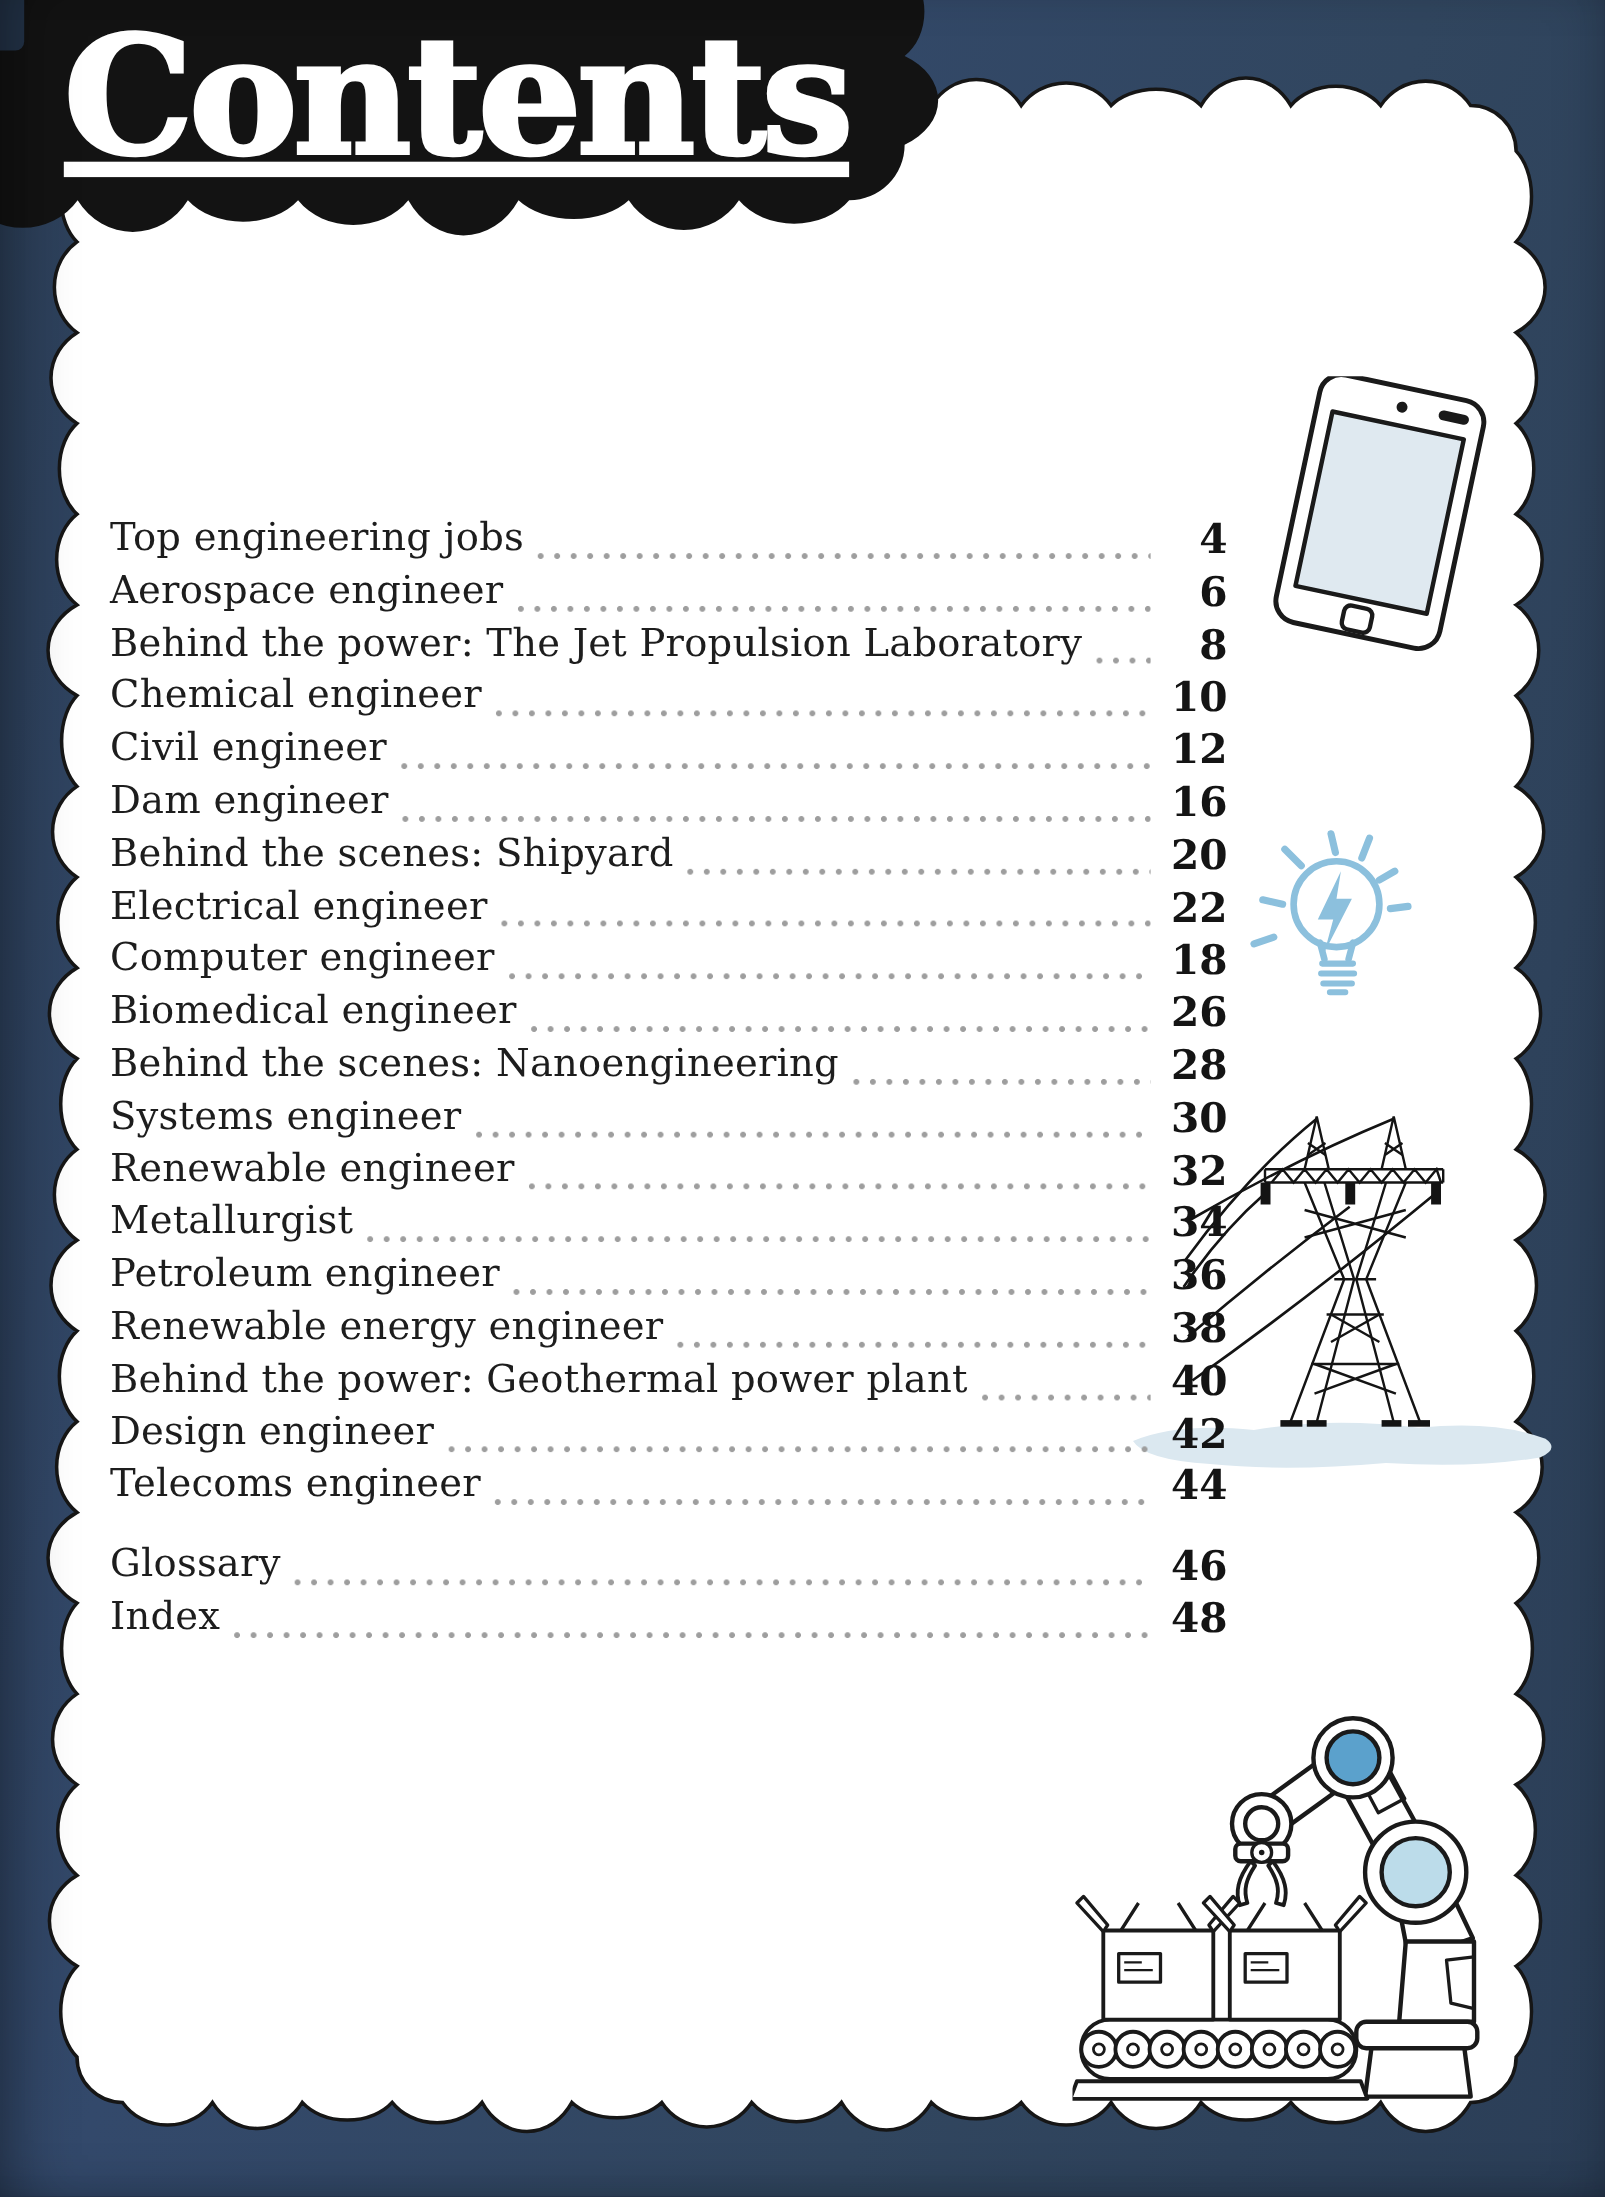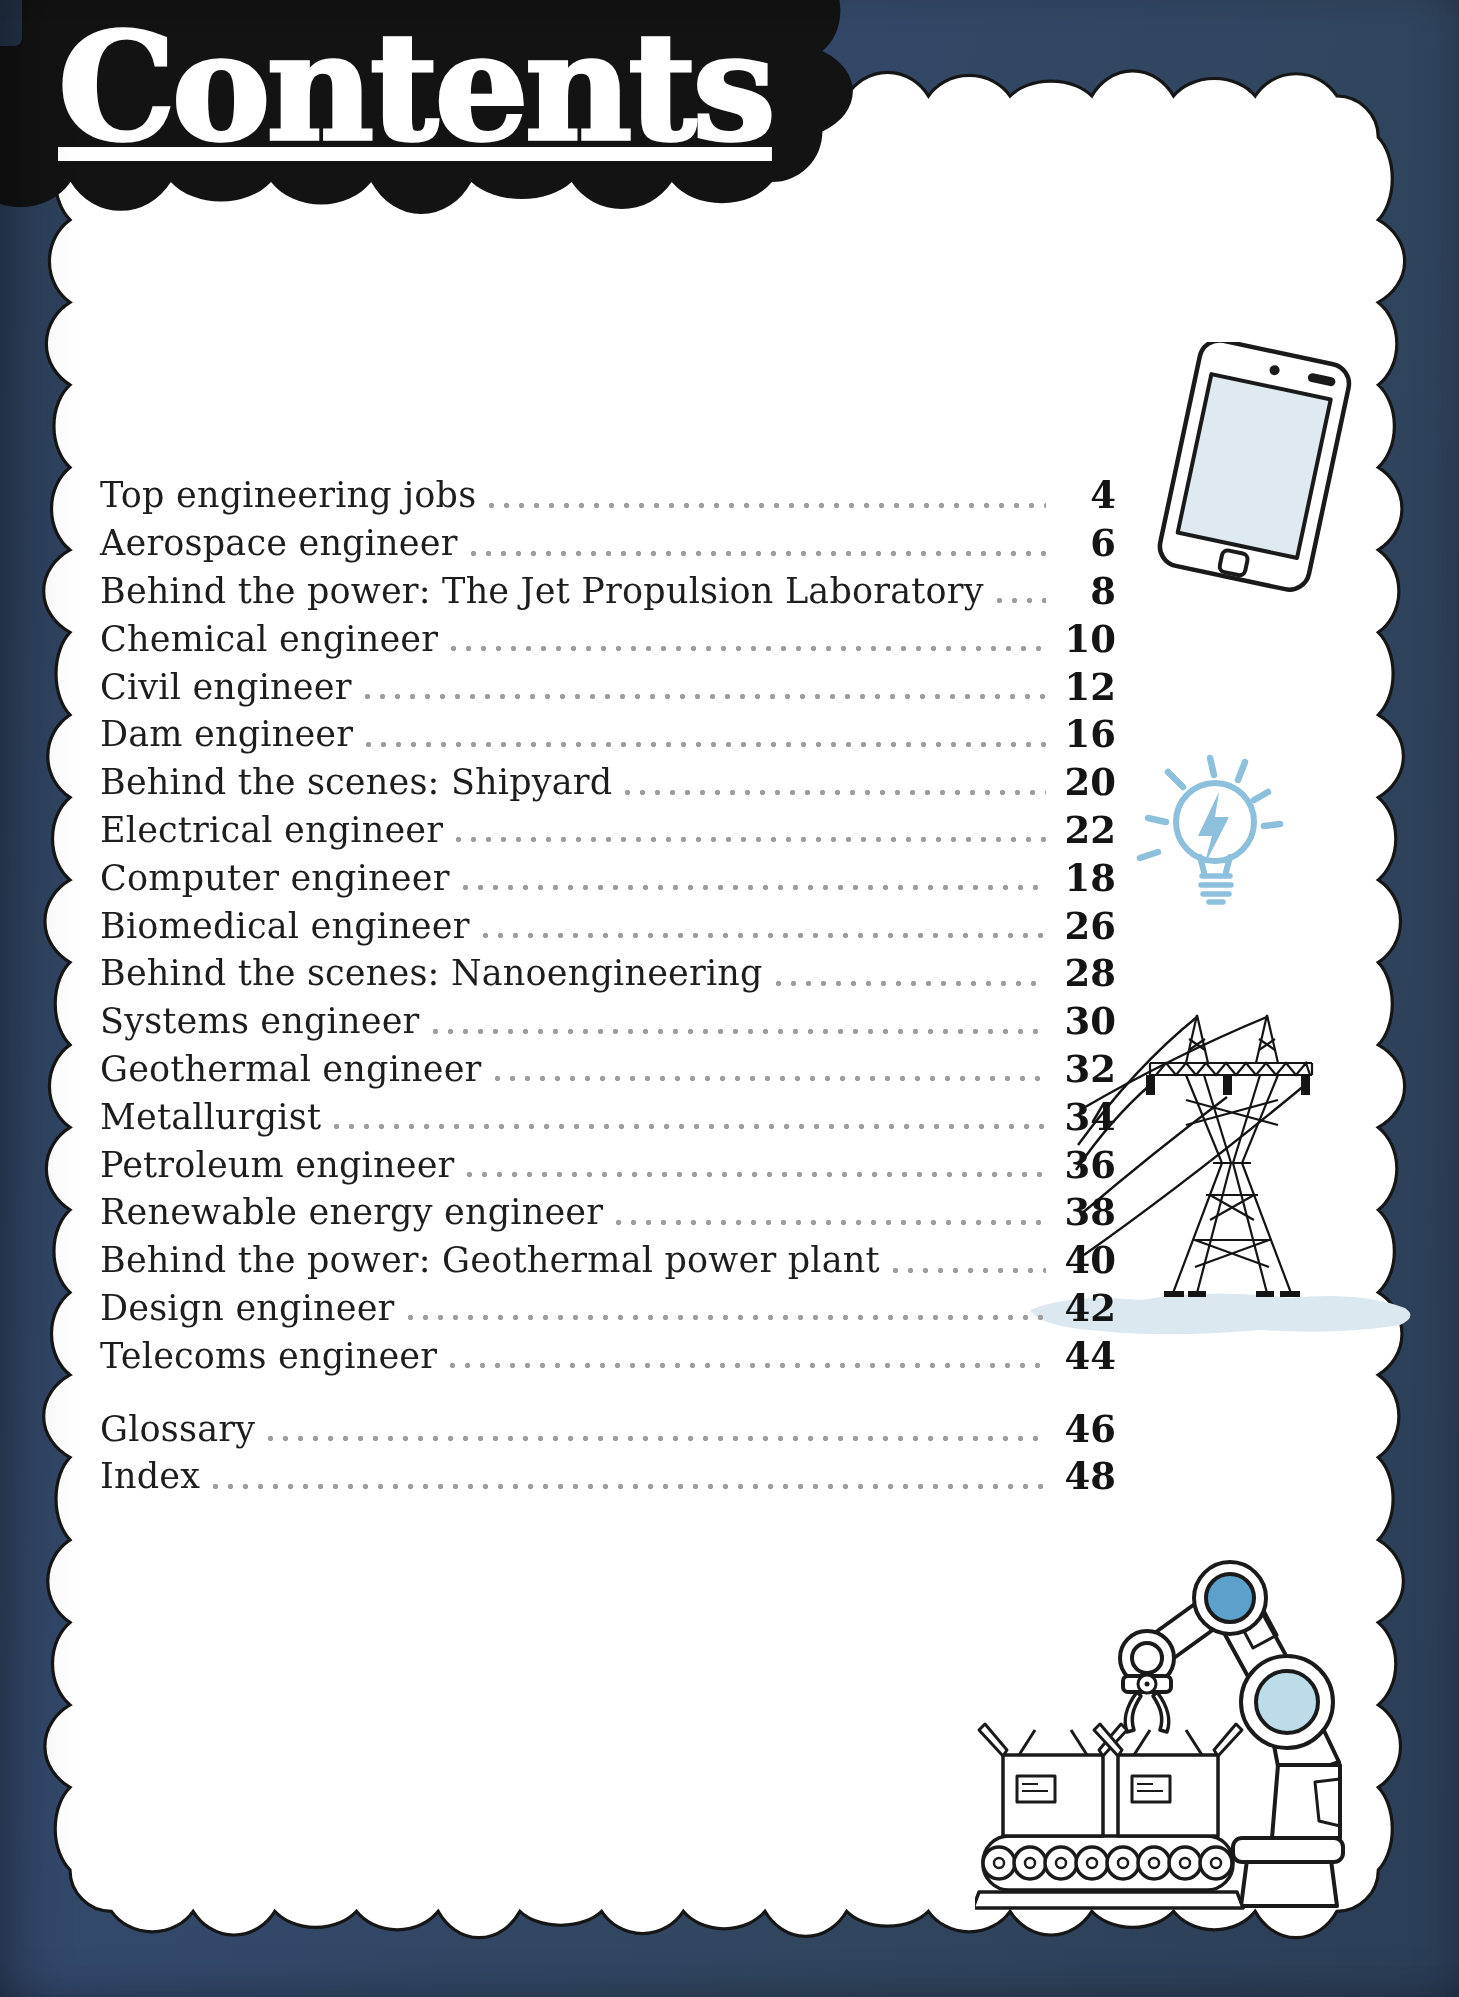--- a/index.html
+++ b/index.html
@@ -14,21 +14,21 @@
   }
   svg.layer{position:absolute;left:0;top:0;pointer-events:none;}
   .corner-notch{position:absolute;left:0;top:0;width:22px;height:46px;background:#243449;z-index:12;border-bottom-right-radius:8px;}
   .page-title{
     position:absolute;left:58px;top:10px;z-index:11;margin:0;
     font-family:"DejaVu Serif","Liberation Serif",serif;font-weight:bold;
     font-size:148px;line-height:1.05;color:#ffffff;letter-spacing:-4px;text-decoration:underline;
     -webkit-text-stroke:3.5px #ffffff;
   }
   .toc{position:absolute;left:100px;top:472px;width:1016px;z-index:10;}
-  .toc-row{display:flex;align-items:center;height:47.8px;}
+  .toc-row{display:flex;height:47.8px;}
   .toc-label{
     font-family:"DejaVu Serif","Liberation Serif",serif;
     font-size:35px;line-height:1;color:#1d1d1d;white-space:nowrap;letter-spacing:.2px;
   }
   .toc-dots{
     flex:1;height:7px;align-self:flex-end;margin:0 6px 11px 12px;min-width:18px;
     background-image:radial-gradient(circle at 3.5px 3.5px,#9e9e9e 2.3px,rgba(0,0,0,0) 3px);
     background-size:15px 7px;background-repeat:repeat-x;
   }
   .toc-page{
@@ -111,21 +111,21 @@
         <span class="toc-label">Behind the scenes: Nanoengineering</span>
         <span class="toc-dots"></span>
         <span class="toc-page">28</span>
       </div>
       <div class="toc-row">
         <span class="toc-label">Systems engineer</span>
         <span class="toc-dots"></span>
         <span class="toc-page">30</span>
       </div>
       <div class="toc-row">
-        <span class="toc-label">Geothermal engineer</span>
+        <span class="toc-label">Renewable engineer</span>
         <span class="toc-dots"></span>
         <span class="toc-page">32</span>
       </div>
       <div class="toc-row">
         <span class="toc-label">Metallurgist</span>
         <span class="toc-dots"></span>
         <span class="toc-page">34</span>
       </div>
       <div class="toc-row">
         <span class="toc-label">Petroleum engineer</span>

